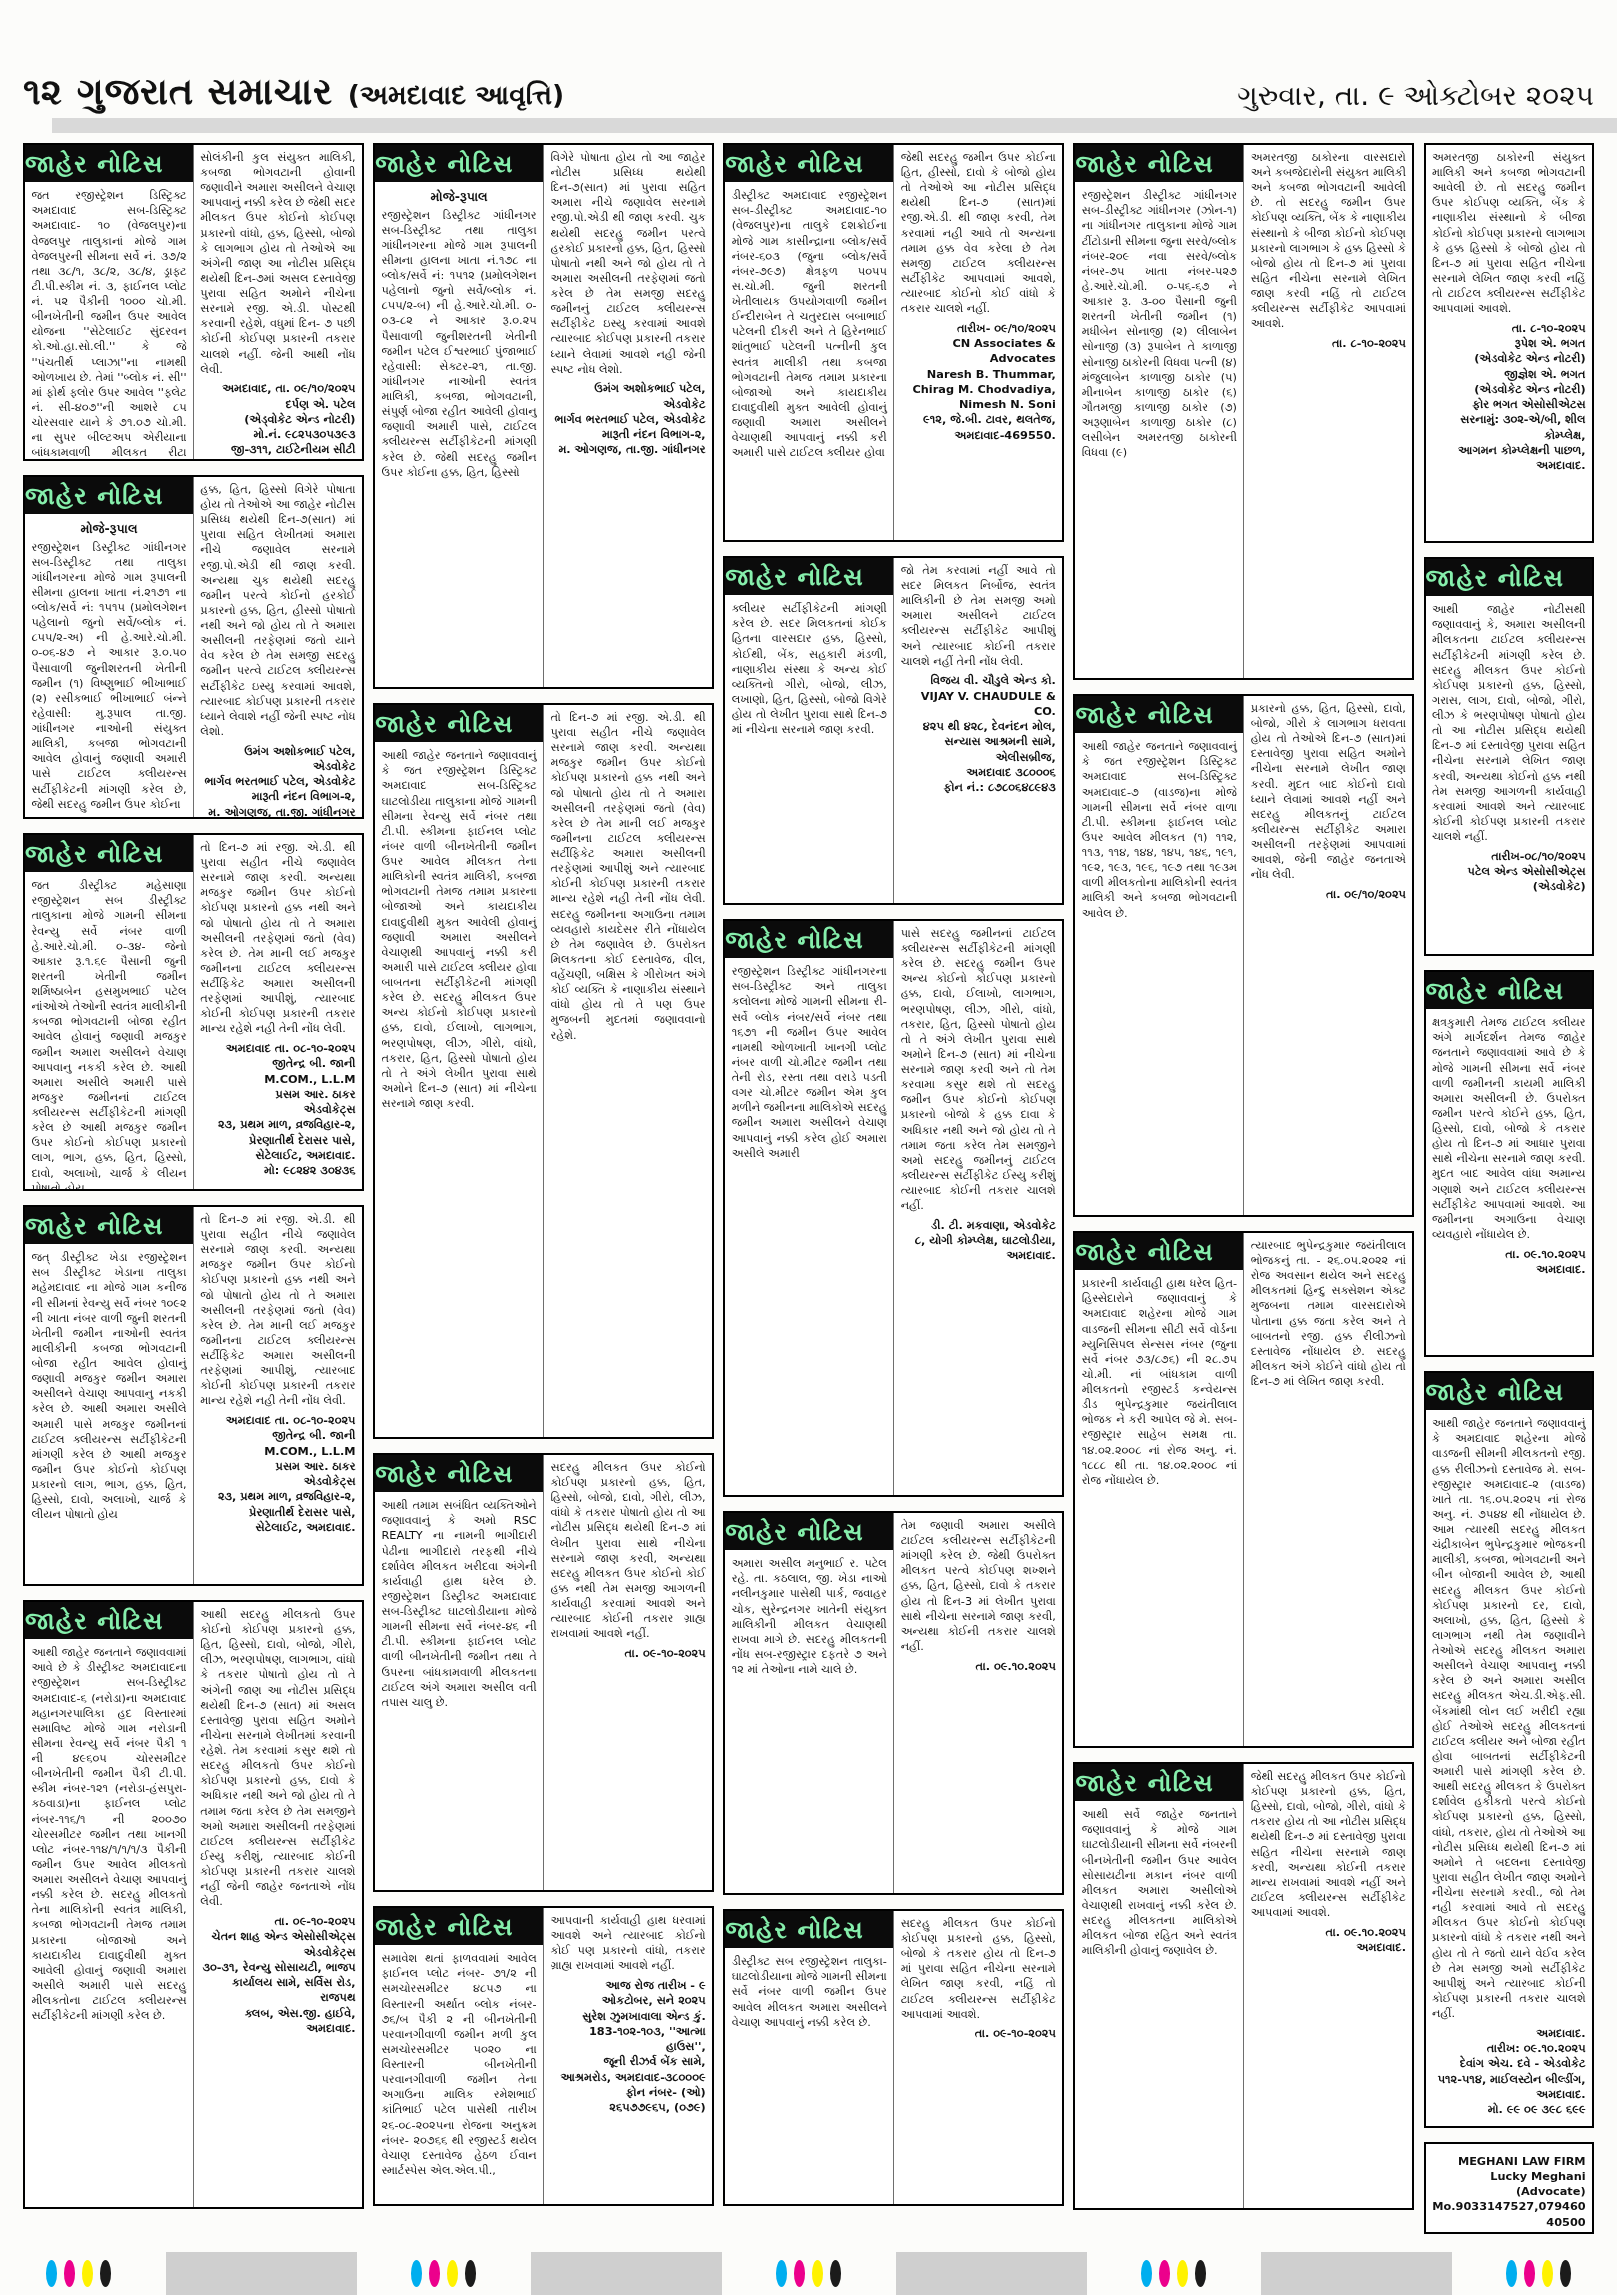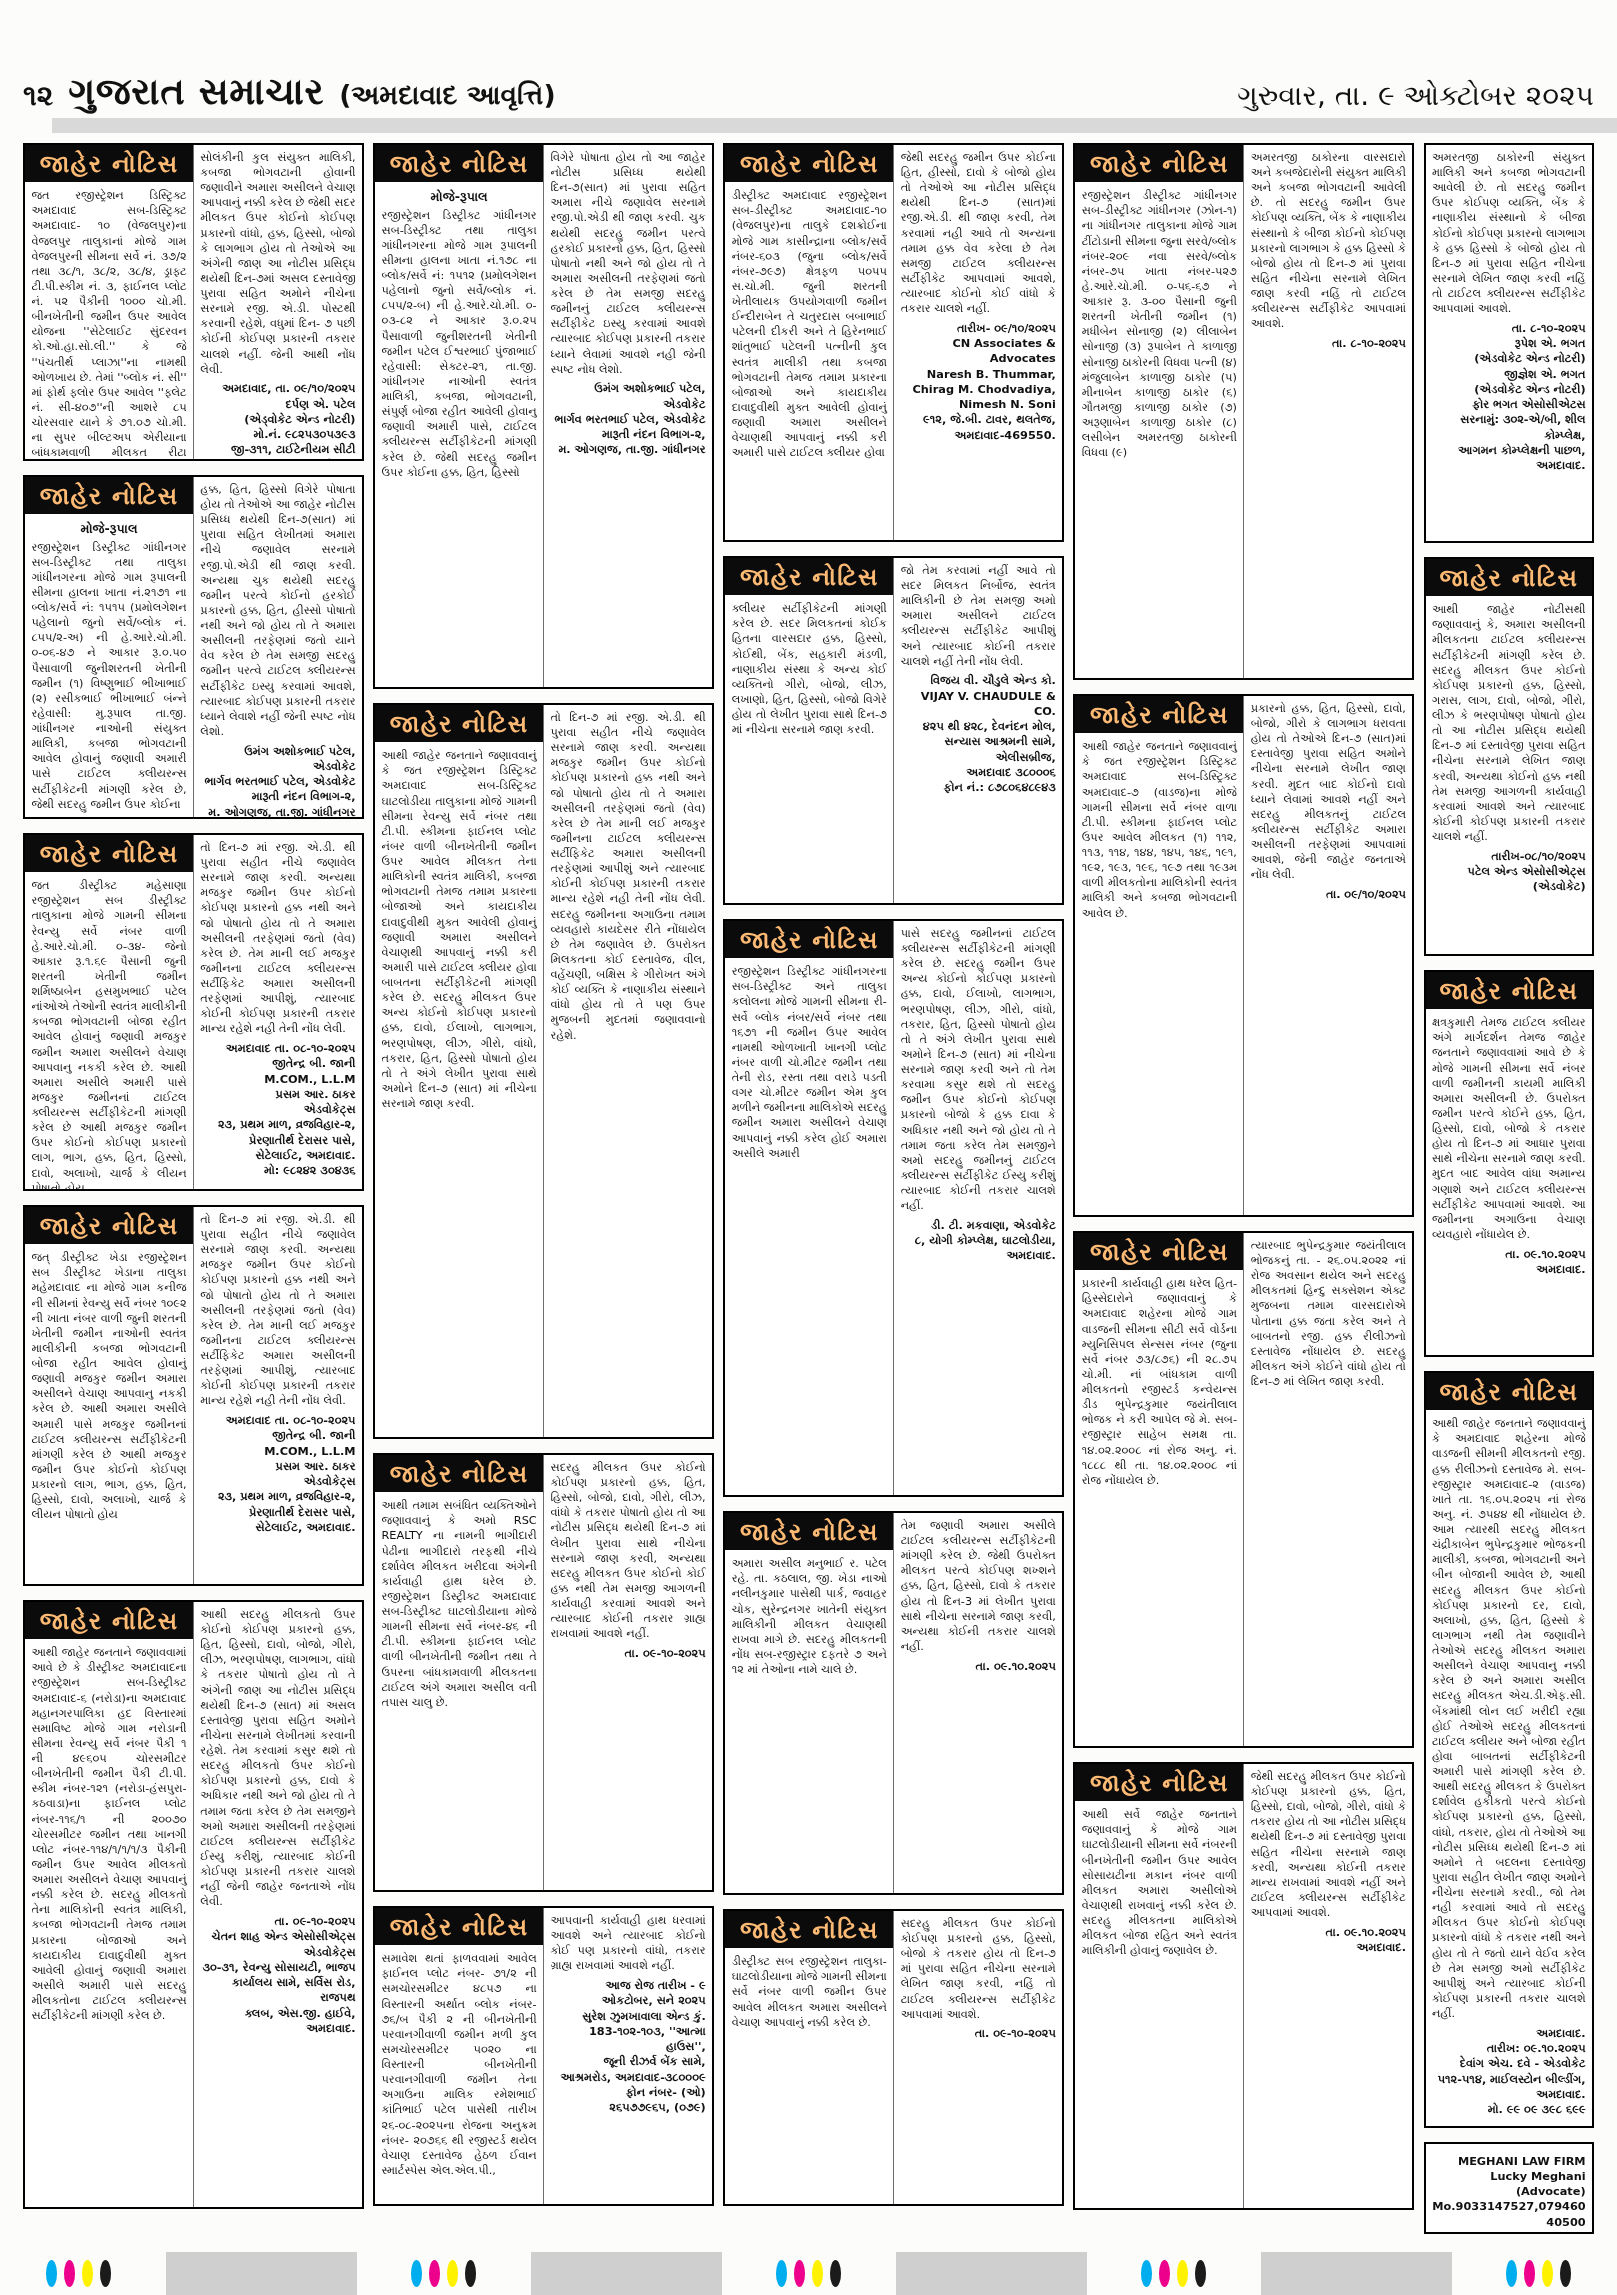--- a/index.html
+++ b/index.html
@@ -3,34 +3,34 @@
 <meta charset="utf-8">
 <style>
   html,body{margin:0;padding:0;}
   body{
     width:1617px;height:2295px;background:#fcfcfa;color:#111;
     font-family:"DejaVu Sans",sans-serif;overflow:hidden;position:relative;
   }
   
   .masthead{margin:73px 23px 0 23px;display:flex;align-items:flex-end;justify-content:space-between;}
   .mast-left{display:flex;align-items:flex-end;gap:15px;}
-  .page-num{font-size:28px;font-weight:800;line-height:1;}
+  .page-num{font-size:36px;font-weight:800;line-height:1;}
   .paper-title{font-size:37px;font-weight:800;line-height:1;letter-spacing:0.6px;}
   .edition{font-size:26.6px;font-weight:700;line-height:1;padding-bottom:1.2px;}
   .mast-date{font-size:28px;font-weight:400;line-height:1;}
   .mast-band{height:15px;background:#d9d9d9;margin:8px 0 0 52px;}
   
   .grid{margin:10.4px 23px 0 23px;display:grid;grid-template-columns:2fr 2fr 2fr 2fr 1fr;gap:9.2px;align-items:start;}
   .stack{display:flex;flex-direction:column;gap:14px;}
   .notice-box{border:2.3px solid #000;background:#fff;box-sizing:border-box;overflow:hidden;}
   .cols{display:flex;height:100%;}
   .col{flex:1 1 0;padding:4.6px 6.4px 5.8px 6.4px;box-sizing:border-box;overflow:hidden;
        font-size:11.3px;line-height:1.34;text-align:justify;word-break:break-word;}
   .col + .col{border-left:1.2px solid #6e6e6e;}
-  .nbar{background:#0b0b0b;color:#fdba74;height:37px;display:flex;align-items:center;justify-content:center;
+  .nbar{background:#0b0b0b;color:#86efac;height:37px;display:flex;align-items:center;
         font-size:24px;font-weight:800;margin:-4.6px -6.4px 5.8px -6.4px;letter-spacing:1.2px;}
   .subtitle{font-weight:800;text-align:center;font-size:12.7px;margin:0 0 2.3px 0;}
   .sig{margin-top:4.6px;font-weight:700;text-align:right;font-size:11.3px;line-height:1.35;}
   .sig div{white-space:normal;}
   
   .regstrip{margin:17.3px 46px 0 46px;display:flex;align-items:center;justify-content:space-between;}
   .dots{display:flex;gap:7px;align-items:center;}
   .dot{width:11px;height:26.6px;border-radius:50%;}
   .regbar{width:191px;height:44px;background:#cfcfcf;}
 </style>

